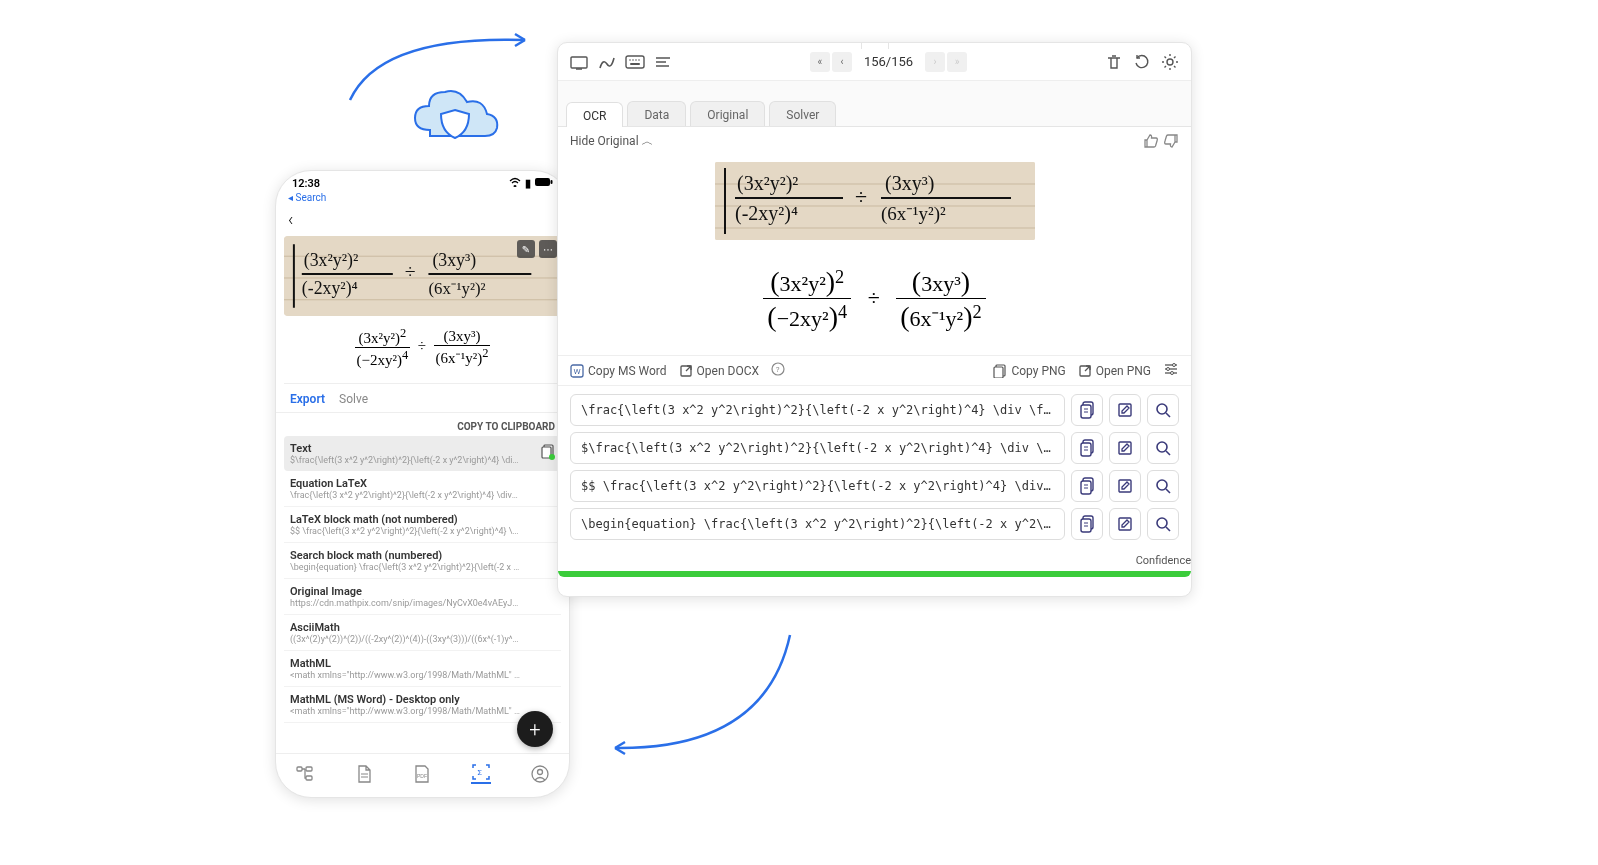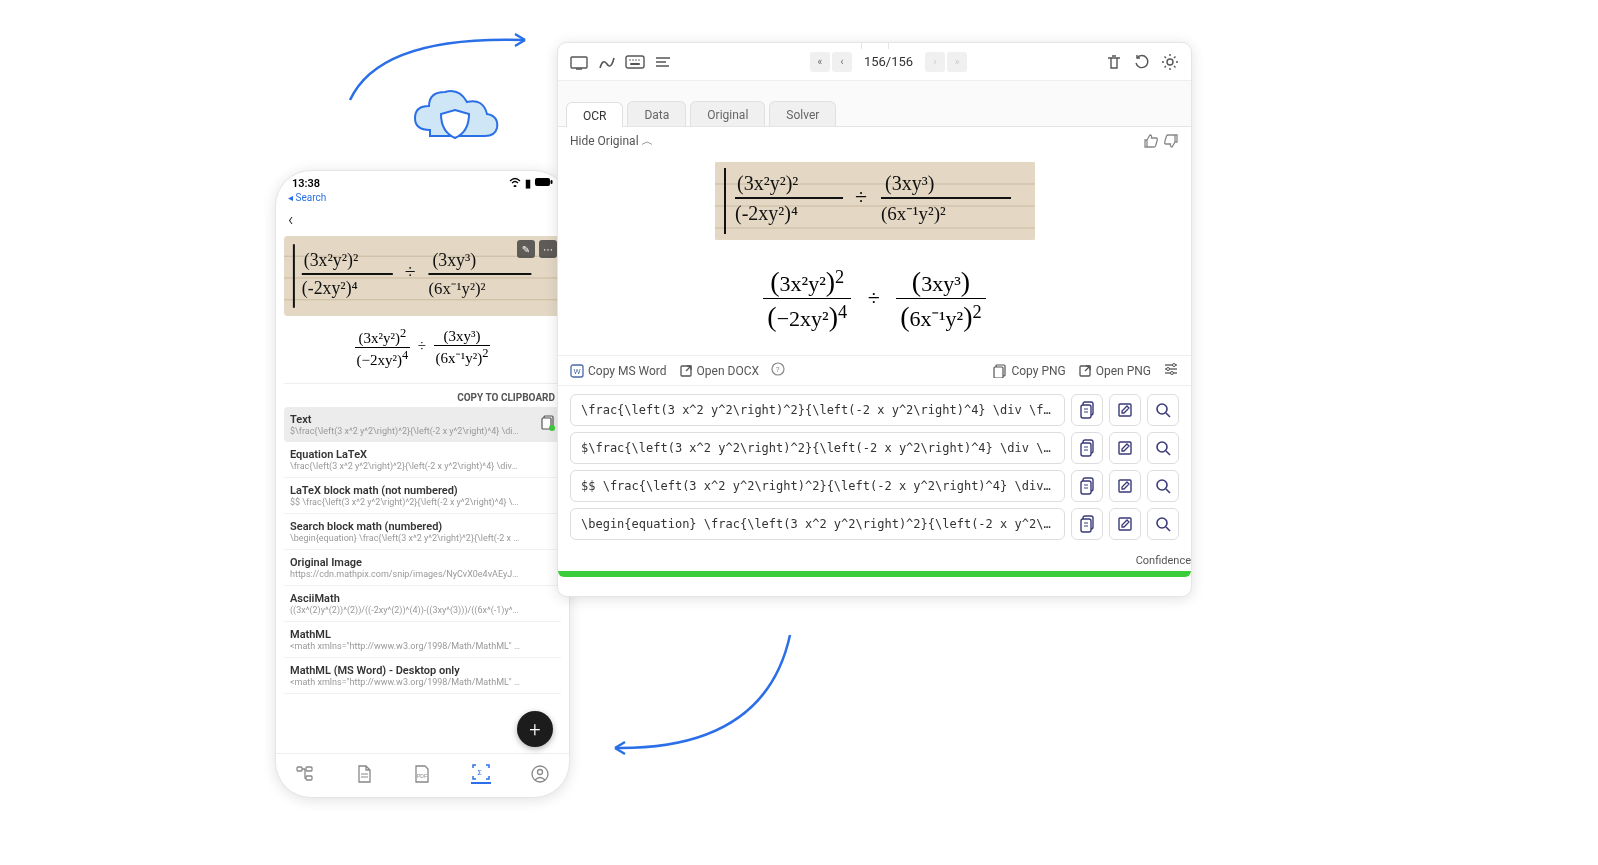--- a/index.html
+++ b/index.html
@@ -343,21 +343,21 @@
   <path d="M10 75 Q40 10 185 15" fill="none" stroke="#2a6fe8" stroke-width="2.5"></path>
   <path d="M185 15 l-10 -6 M185 15 l-10 6" stroke="#2a6fe8" stroke-width="2.5" fill="none"></path>
 </svg>
 <svg class="arrow-down" viewBox="0 0 200 130">
   <path d="M190 5 Q165 120 15 118" fill="none" stroke="#2a6fe8" stroke-width="2.5"></path>
   <path d="M15 118 l10 -6 M15 118 l10 6" stroke="#2a6fe8" stroke-width="2.5" fill="none"></path>
 </svg>
 
 <div class="phone">
   <div class="phone-status">
-    <span>13:38</span>
+    <span>12:38</span>
     <span class="right-icons">
       <span>
         <svg width="12" height="10" viewBox="0 0 12 10">
             <path d="M1 4 Q6 -1 11 4 M3 6 Q6 3 9 6 M6 8.5 a0.8 0.8 0 1 0 0.01 0" fill="none" stroke="#000" stroke-width="1.2"></path>
           </svg>
       </span>
       <span>▮</span>
       <span>
         <svg width="18" height="10" viewBox="0 0 18 10">
             <rect x="0" y="1" width="15" height="8" rx="2" fill="#000"></rect>
@@ -396,20 +396,24 @@
         <span style="display:block; border-bottom:1px solid #000; padding:0 2px;">(<span>3x²y²</span>)<sup>2</sup></span>
         <span style="display:block; padding:0 2px;">(<span>−2xy²</span>)<sup>4</sup></span>
       </span>
       &nbsp;÷&nbsp;
       <span style="display:inline-block; vertical-align:middle; text-align:center;">
         <span style="display:block; border-bottom:1px solid #000; padding:0 2px;">(<span>3xy³</span>)</span>
         <span style="display:block; padding:0 2px;">(<span>6x⁻¹y²</span>)<sup>2</sup></span>
       </span>
     </div>
 
+    <div class="tabs-mobile">
+      <div class="tab active">Export</div>
+      <div class="tab">Solve</div>
+    </div>
 
     <div class="copy-header">COPY TO CLIPBOARD</div>
 
     <div class="copy-list" id="copy-list">
         <div class="copy-item selected">
           <div class="ci-title">Text</div>
           <div class="ci-preview">$\frac{\left(3 x^2 y^2\right)^2}{\left(-2 x y^2\right)^4} \div \fra...</div>
           <span class="ci-copy-icon"><svg width="14" height="16" viewBox="0 0 14 16">
               <rect x="3" y="1" width="9" height="11" rx="1" fill="none" stroke="#555" stroke-width="1.2"></rect>
               <rect x="1" y="3" width="9" height="11" rx="1" fill="#fff" stroke="#555" stroke-width="1.2"></rect>

